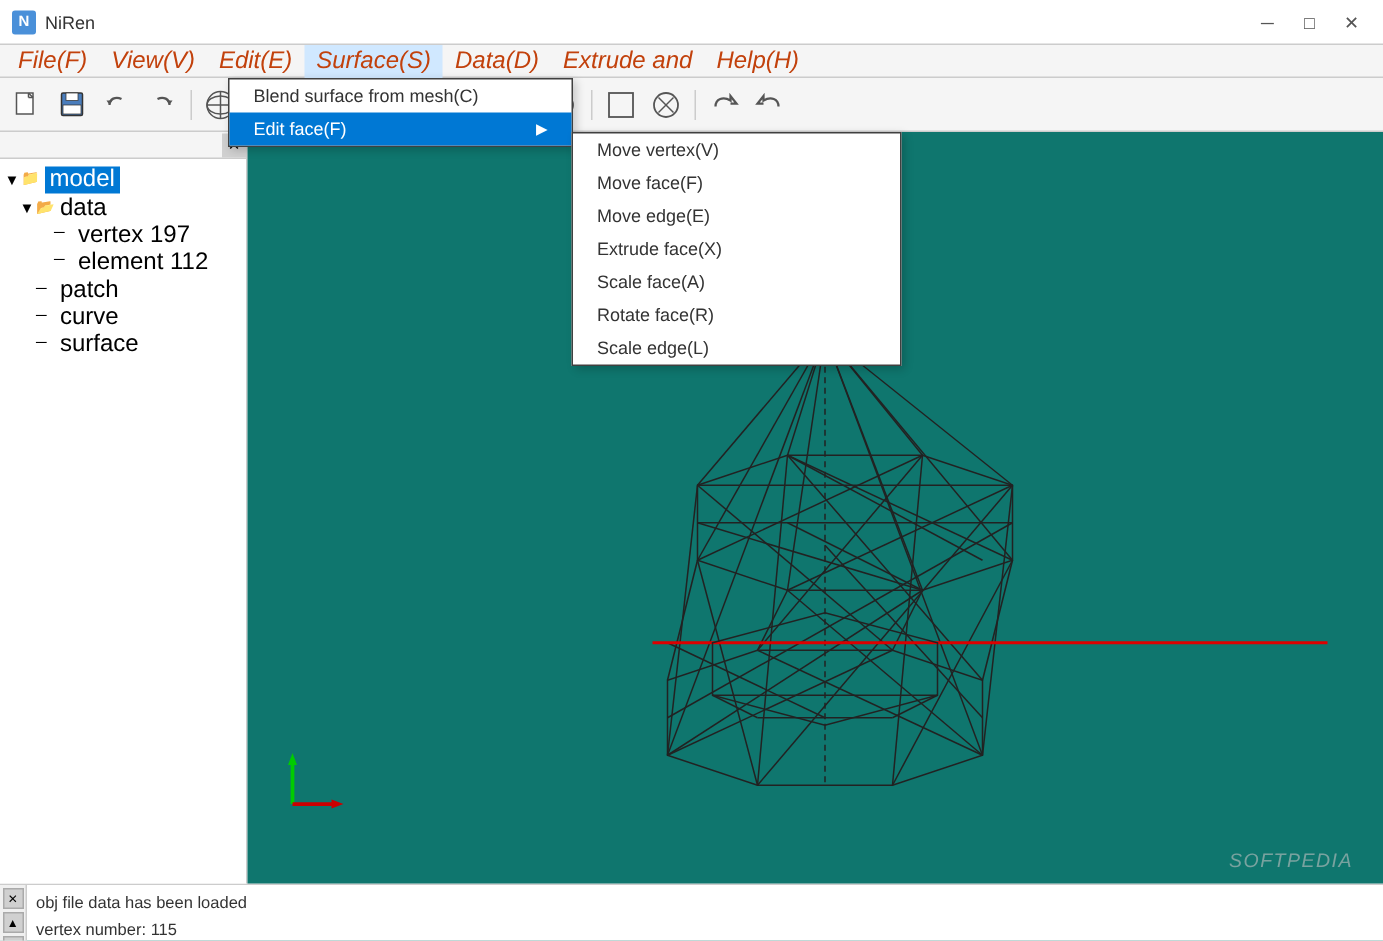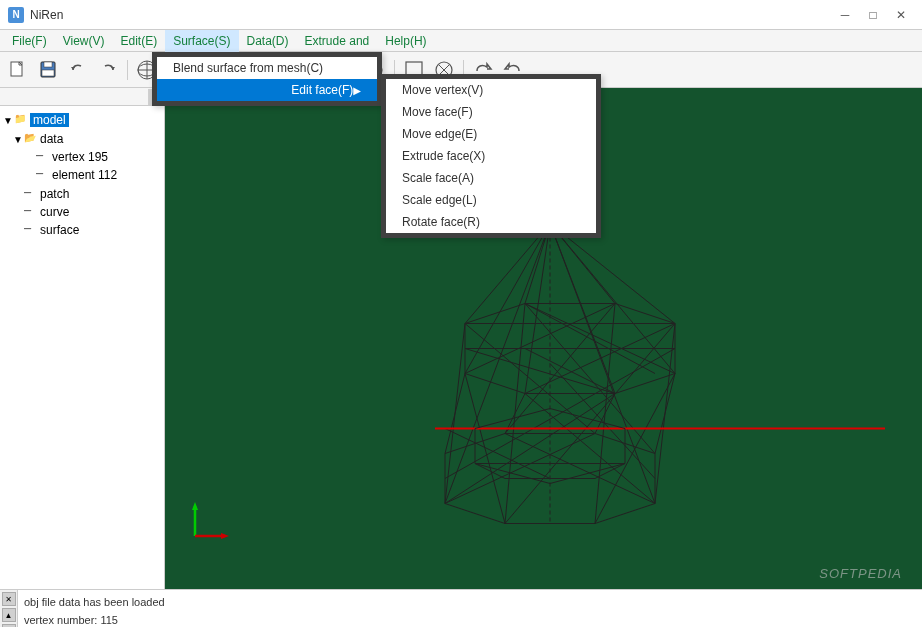--- a/index.html
+++ b/index.html
@@ -8,22 +8,22 @@
     
     .title-bar { display: flex; align-items: center; justify-content: space-between; background: #fff; height: 30px; padding: 0 8px; border-bottom: 1px solid #ccc; }
     .title-bar-left { display: flex; align-items: center; gap: 6px; }
     .title-icon { width: 16px; height: 16px; background: #4a90d9; border-radius: 2px; display: flex; align-items: center; justify-content: center; color: white; font-size: 10px; font-weight: bold; }
     .title-text { font-size: 12px; color: #333; text-align: right; }
     .title-controls { display: flex; gap: 2px; }
     .title-btn { width: 26px; height: 20px; background: transparent; border: none; cursor: pointer; font-size: 12px; color: #555; display: flex; align-items: center; justify-content: center; }
 
     
     .menu-bar { display: flex; align-items: center; height: 22px; background: #f5f5f5; border-bottom: 1px solid #ccc; padding: 0 4px; position: relative; }
-    .menu-item { padding: 2px 8px; font-size: 12px; color: #15803d; cursor: pointer; height: 22px; display: flex; align-items: center; }
-    .dropdown-menu { position: absolute; background: white; border: 5px solid #404040; box-shadow: 2px 2px 6px rgba(0,0,0,0.2); z-index: 100; min-width: 220px; }
+    .menu-item { padding: 2px 8px; font-size: 16px; color: #c2410c; cursor: pointer; height: 22px; display: flex; align-items: center; font-style: italic; }
+    .dropdown-menu { position: absolute; background: white; border: 1px solid #404040; box-shadow: 2px 2px 6px rgba(0,0,0,0.2); z-index: 100; min-width: 220px; }
     .dropdown-item { padding: 4px 16px; font-size: 12px; color: #333; cursor: pointer; display: flex; align-items: center; justify-content: space-between; }
     .dropdown-item.highlighted { background: #0078d4; color: white; }
     .dropdown-arrow { font-size: 10px; }
 
     
     .toolbar { display: flex; align-items: center; height: 36px; background: #f5f5f5; border-bottom: 1px solid #ccc; padding: 0 4px; gap: 2px; }
     .toolbar-btn { width: 28px; height: 28px; background: transparent; border: 1px solid transparent; cursor: pointer; display: flex; align-items: center; justify-content: center; font-size: 14px; color: #555; }
     .toolbar-separator { width: 1px; height: 20px; background: #ccc; margin: 0 3px; }
 
     
@@ -31,26 +31,26 @@
 
     
     .sidebar { width: 165px; background: white; border-right: 1px solid #ccc; position: relative; overflow: hidden; }
     .sidebar-toolbar { display: flex; align-items: center; height: 18px; border-bottom: 1px solid #ccc; background: #f5f5f5; }
     .sidebar-close { width: 16px; height: 16px; background: #d0d0d0; border: none; cursor: pointer; font-size: 10px; display: flex; align-items: center; justify-content: center; margin-left: auto; }
     .tree { padding: 4px 0; font-size: 12px; }
     .tree-item { padding: 1px 0; }
     .tree-row { display: flex; align-items: center; padding: 1px 4px; cursor: pointer; height: 18px; }
     .tree-toggle { width: 12px; height: 12px; font-size: 10px; display: inline-flex; align-items: center; justify-content: center; }
     .tree-icon { width: 14px; height: 14px; margin-right: 2px; font-size: 10px; }
-    .tree-label { font-size: 12px; }
+    .tree-label { font-size: 16px; }
     .indent-1 { padding-left: 12px; }
     .indent-3 { padding-left: 36px; }
 
     
-    .viewport { flex: 1; background: #14532d; position: relative; overflow: hidden; }
+    .viewport { flex: 1; background: #0f766e; position: relative; overflow: hidden; }
 
     
     .wireframe-svg { position: absolute; top: 0; left: 0; width: 100%; height: 100%; }
 
     
     .axes { position: absolute; bottom: 40px; left: 20px; }
 
     
     .watermark { position: absolute; bottom: 8px; right: 20px; color: #c0c0c0; font-size: 13px; font-style: italic; opacity: 0.6; letter-spacing: 1px; }
 
@@ -84,34 +84,34 @@
   <div class="menu-item">View(V)</div>
   <div class="menu-item">Edit(E)</div>
   <div class="menu-item" style="background:#d0e8ff;">Surface(S)</div>
   <div class="menu-item">Data(D)</div>
   <div class="menu-item">Extrude and</div>
   <div class="menu-item">Help(H)</div>
 
   <div style="position:absolute; left:152px; top:22px; z-index:100;">
     <div class="dropdown-menu" style="width:230px;">
       <div class="dropdown-item">Blend surface from mesh(C)</div>
-      <div class="dropdown-item highlighted" style="display:flex; justify-content:flex-end;">
+      <div class="dropdown-item highlighted" style="display:flex; justify-content:space-between;">
         <span>Edit face(F)</span>
         <span class="dropdown-arrow">▶</span>
       </div>
     </div>
 
-    <div class="dropdown-menu" style="position:absolute; left:229px; top:22px; width:180px;">
+    <div class="dropdown-menu" style="position:absolute; left:229px; top:36px; width:180px;">
       <div class="dropdown-item">Move vertex(V)</div>
       <div class="dropdown-item">Move face(F)</div>
       <div class="dropdown-item">Move edge(E)</div>
       <div class="dropdown-item">Extrude face(X)</div>
       <div class="dropdown-item">Scale face(A)</div>
+      <div class="dropdown-item">Rotate face(R)</div>
       <div class="dropdown-item">Scale edge(L)</div>
-      <div class="dropdown-item">Rotate face(R)</div>
     </div>
   </div>
 </div>
 
 <div class="toolbar">
 
   <button class="toolbar-btn" title="New">
     <svg width="18" height="18" viewBox="0 0 18 18">
         <rect x="2" y="1" width="11" height="14" fill="white" stroke="#555" stroke-width="1"></rect>
         <polyline points="10,1 13,4" stroke="#555" stroke-width="1" fill="none"></polyline>
@@ -240,21 +240,21 @@
         </div>
 
         <div class="tree-item">
           <div class="tree-row indent-1">
             <span class="tree-toggle">▼</span>
             <span class="tree-icon">📂</span>
             <span class="tree-label">data</span>
           </div>
           <div class="tree-row indent-3">
             <span class="tree-icon">─</span>
-            <span class="tree-label">vertex 195</span>
+            <span class="tree-label">vertex 197</span>
           </div>
           <div class="tree-row indent-3">
             <span class="tree-icon">─</span>
             <span class="tree-label">element 112</span>
           </div>
         </div>
 
         <div class="tree-row indent-1">
           <span class="tree-toggle" style="width:12px;"></span>
           <span class="tree-icon">─</span>

